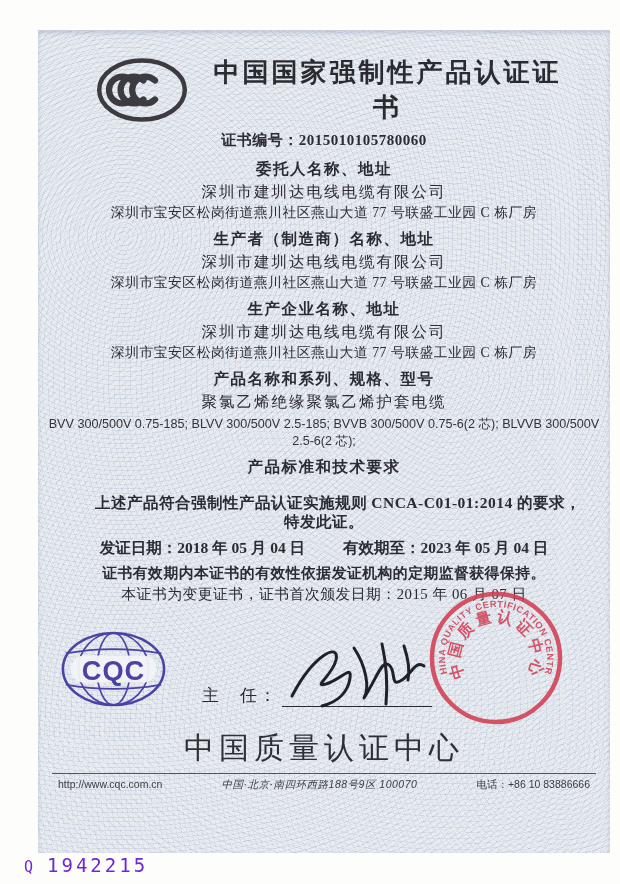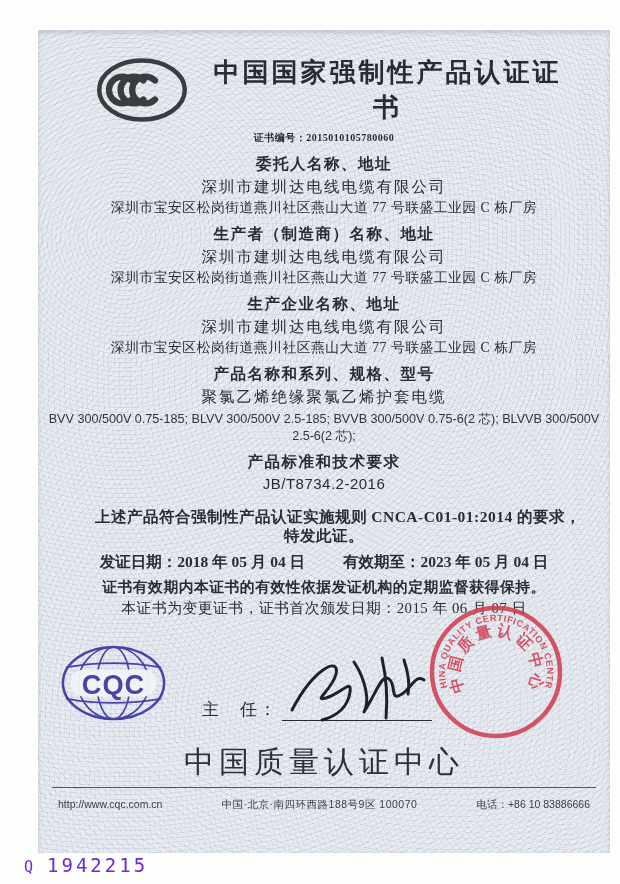--- a/index.html
+++ b/index.html
@@ -19,21 +19,21 @@
     border-top:1px solid #c9cfda;
     box-shadow:inset 0 2px 4px rgba(125,140,168,.35);
     text-align:center;
   }
   .header{display:flex;align-items:center;padding-top:24px;gap:11px;}
   .ccc-logo{margin-left:56px;flex:0 0 auto;}
   .cert-title{
     flex:1;text-align:center;padding-right:36px;
     font-size:26px;font-weight:bold;letter-spacing:3px;color:#2a2a31;
   }
-  .cert-no{margin-top:6px;font-size:10px;font-weight:bold;letter-spacing:.5px;}
+  .cert-no{margin-top:6px;font-size:15px;font-weight:bold;letter-spacing:.5px;}
   .sec-h{margin-top:7px;font-size:15.5px;font-weight:bold;letter-spacing:1.5px;}
   .sec-h.first{margin-top:9px;}
   .val-name{margin-top:2px;font-size:15.5px;letter-spacing:2px;}
   .val-addr{margin-top:1px;font-size:13.8px;letter-spacing:.5px;}
   .val-models{
     margin:3px auto 0;max-width:552px;font-family:"Liberation Sans","DejaVu Sans",sans-serif;
     font-size:12.6px;line-height:1.35;color:#33333b;
   }
   .val-standard{margin-top:2px;font-size:15px;font-family:"Liberation Sans","DejaVu Sans",sans-serif;letter-spacing:.5px;}
   .stmt{font-size:15.5px;font-weight:bold;line-height:1.2;letter-spacing:.5px;}
@@ -53,24 +53,24 @@
     border-bottom:1.5px solid #2a2a33;position:relative;vertical-align:bottom;
   }
   .sig-scribble{position:absolute;left:-4px;bottom:-6px;}
   .org-name{
     margin-top:10px;font-family:"Liberation Sans","DejaVu Sans",sans-serif;
     font-size:30px;font-weight:500;letter-spacing:5px;color:#2f2f36;line-height:36px;
   }
   .cert-footer{
     margin:7px 14px 0;border-top:1px solid #55555e;
     display:flex;justify-content:space-between;align-items:flex-start;
-    padding:10px 6px 0;font-size:10.5px;color:#3c3c44;
+    padding:4px 6px 0;font-size:10.5px;color:#3c3c44;
     font-family:"Liberation Sans","DejaVu Sans",sans-serif;
   }
-  .cert-footer .f-mid{letter-spacing:.5px;}
+  .cert-footer .f-mid{letter-spacing:.5px;font-style:italic;}
   .serial{
     position:absolute;left:24px;top:854px;color:#6d28d9;
     font-family:"DejaVu Sans Mono","Liberation Mono",monospace;
   }
   .serial .q{font-size:15px;}
   .serial .num{font-size:19px;letter-spacing:3px;margin-left:14px;}
 </style>
 </head>
 <body>
 
@@ -98,21 +98,20 @@
 
   <div class="sec-h">生产企业名称、地址</div>
   <div class="val-name">深圳市建圳达电线电缆有限公司</div>
   <div class="val-addr">深圳市宝安区松岗街道燕川社区燕山大道 77 号联盛工业园 C 栋厂房</div>
 
   <div class="sec-h">产品名称和系列、规格、型号</div>
   <div class="val-name">聚氯乙烯绝缘聚氯乙烯护套电缆</div>
   <div class="val-models">BVV 300/500V 0.75-185; BLVV 300/500V 2.5-185; BVVB 300/500V 0.75-6(2 芯); BLVVB 300/500V 2.5-6(2 芯);</div>
 
   <div class="sec-h">产品标准和技术要求</div>
-  <div class="val-standard">JB/T8734.2-2016</div>
 
   <div class="stmt l1">上述产品符合强制性产品认证实施规则 CNCA-C01-01:2014 的要求，</div>
   <div class="stmt">特发此证。</div>
 
   <div class="dates">
     <span>发证日期：2018 年 05 月 04 日</span>
     <span class="exp">有效期至：2023 年 05 月 04 日</span>
   </div>
 
   <div class="note-validity">证书有效期内本证书的有效性依据发证机构的定期监督获得保持。</div>

